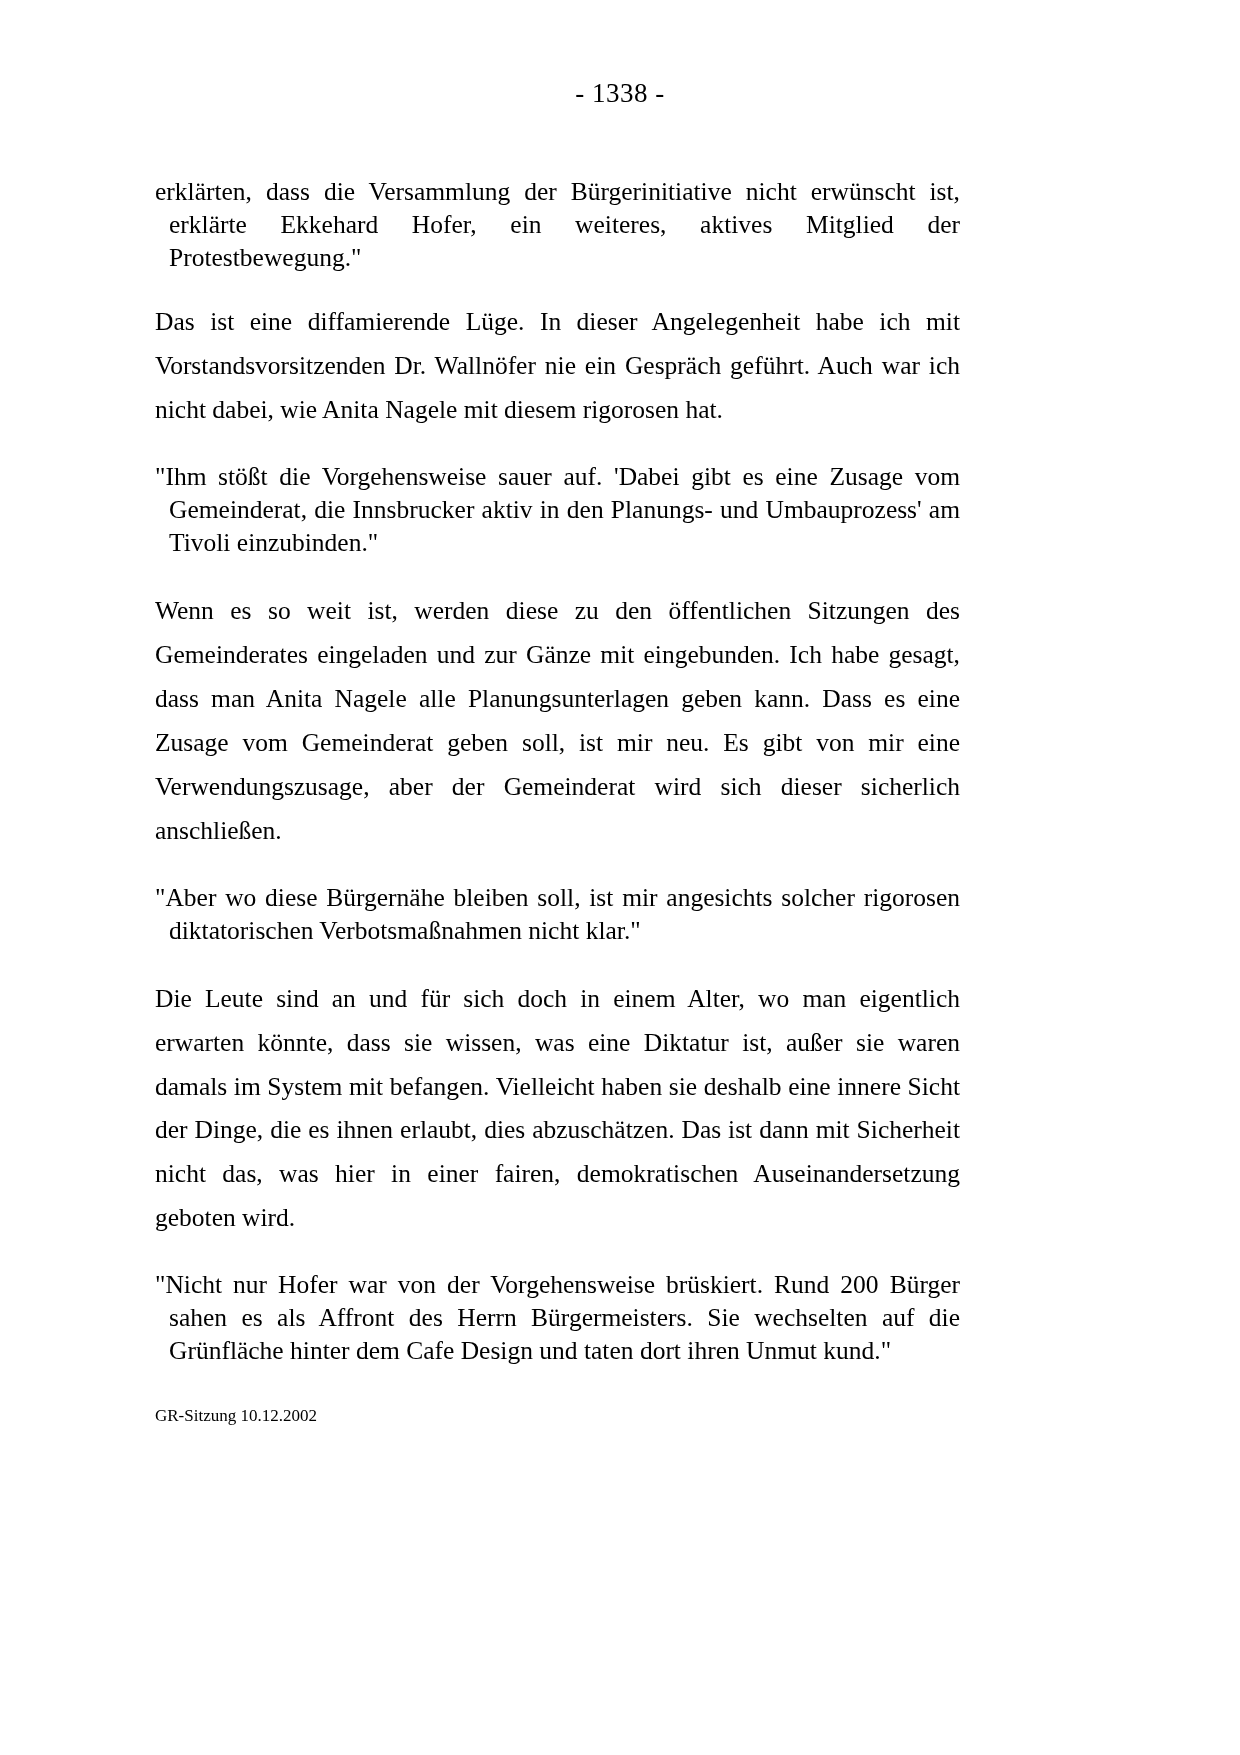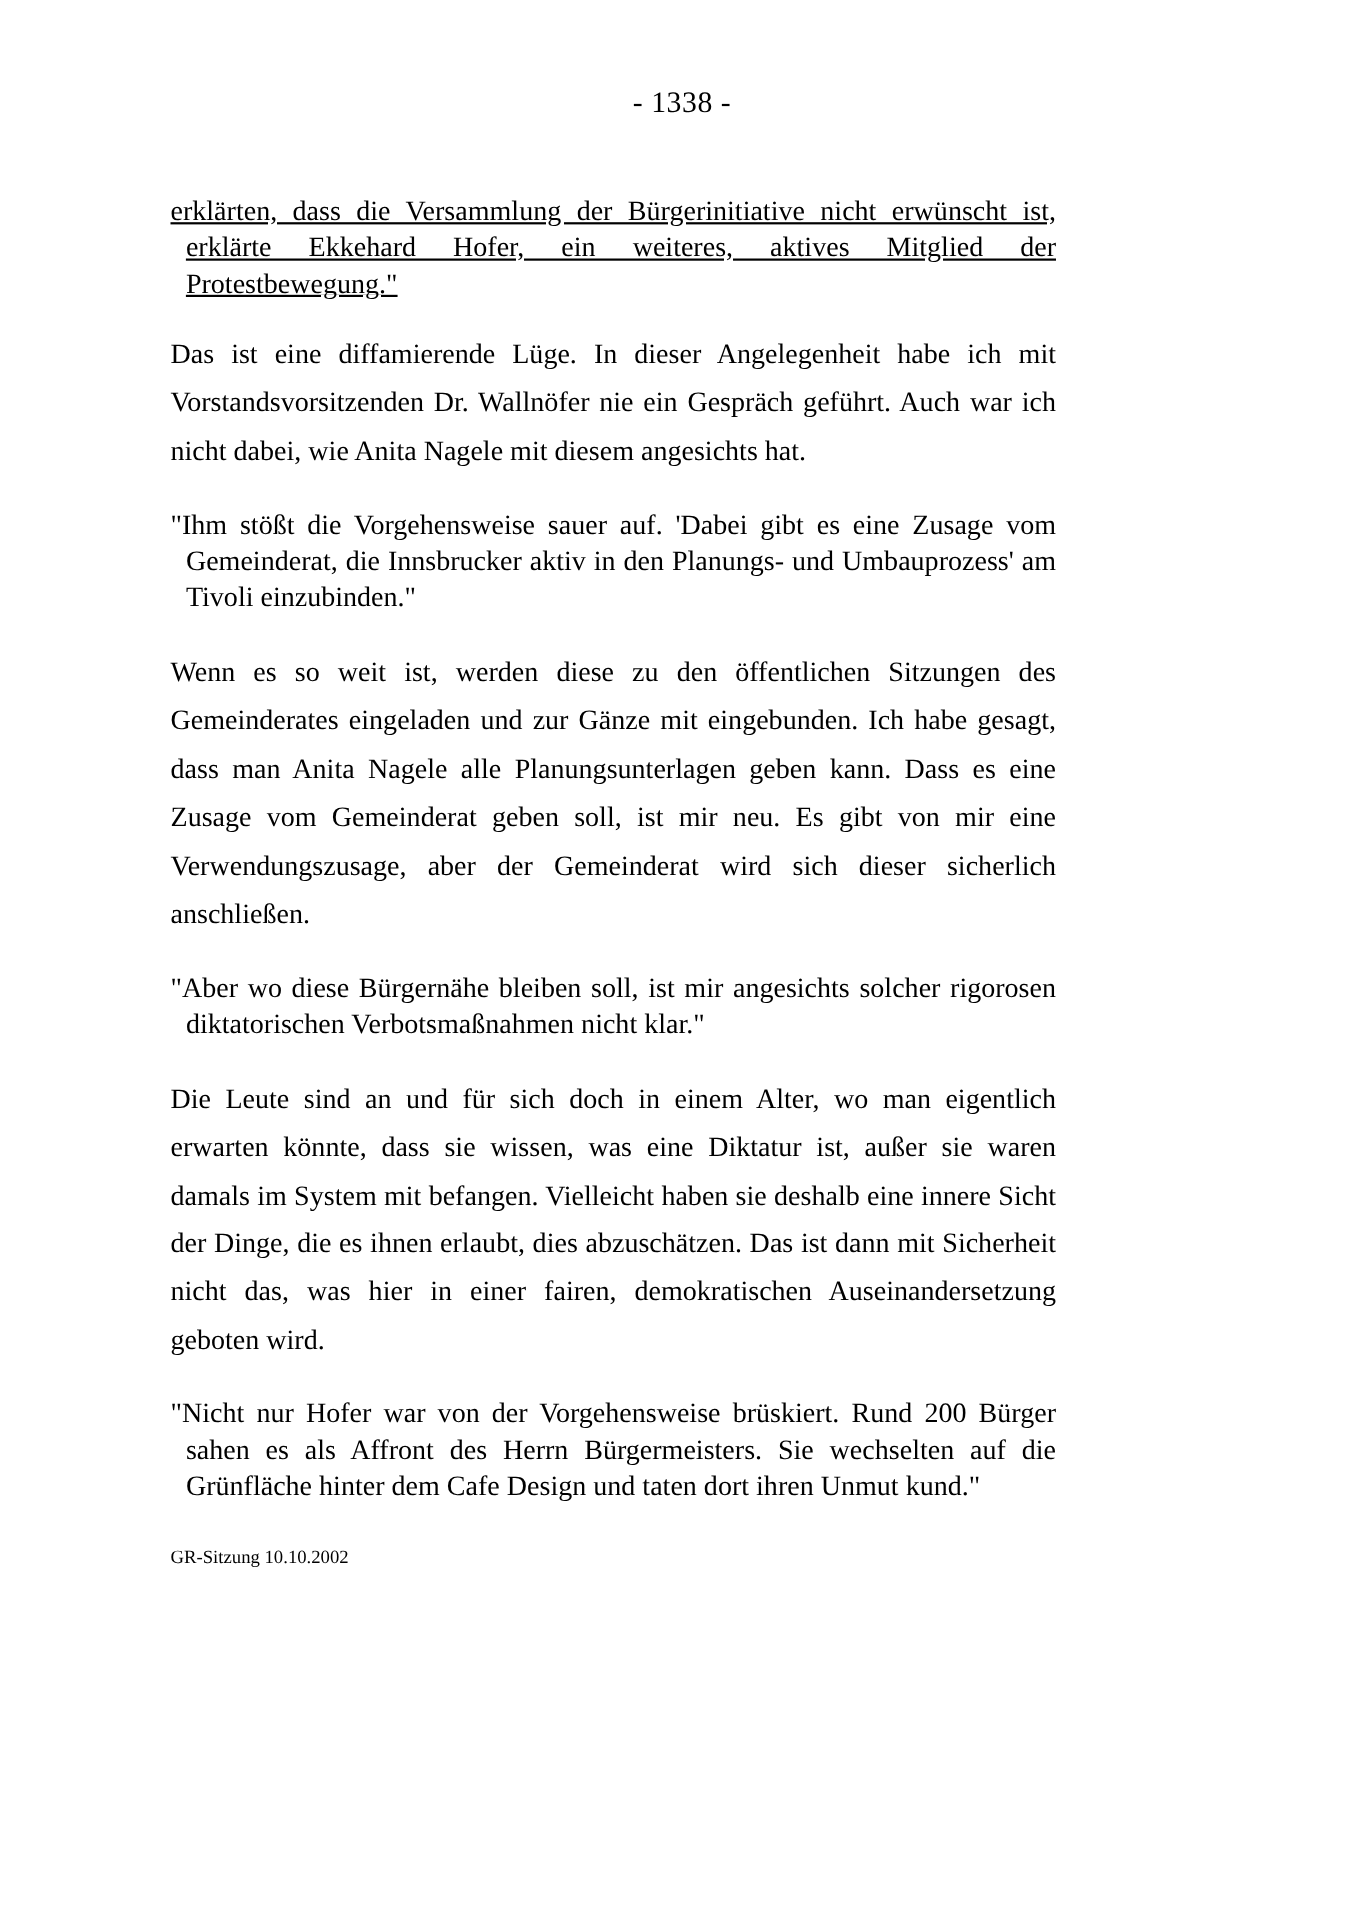--- a/index.html
+++ b/index.html
@@ -55,21 +55,20 @@
     text-indent: 0;
     margin-bottom: 30px;
   }
   .para.quote .inner {
     display: block;
     padding-left: 14px;
     text-indent: -14px;
   }
   .para.lead {
     line-height: 1.30;
-    text-decoration: underline;
   }
   .para.lead .inner {
     display: block;
     padding-left: 14px;
     text-indent: -14px;
   }
   .footer {
     position: absolute;
     left: 155px;
     top: 1406px;
@@ -83,36 +82,36 @@
 <div class="page">
 
   <div class="page-number">- 1338 -</div>
 
   <div class="content">
 
     <p class="para lead">
       <span class="inner">erklärten, dass die Versammlung der Bürgerinitiative nicht erwünscht ist, erklärte Ekkehard Hofer, ein weiteres, aktives Mitglied der Protestbewegung."</span>
     </p>
 
-    <p class="para body">Das ist eine diffamierende Lüge. In dieser Angelegenheit habe ich mit Vorstandsvorsitzenden Dr. Wallnöfer nie ein Gespräch geführt. Auch war ich nicht dabei, wie Anita Nagele mit diesem angesichts hat.</p>
+    <p class="para body">Das ist eine diffamierende Lüge. In dieser Angelegenheit habe ich mit Vorstandsvorsitzenden Dr. Wallnöfer nie ein Gespräch geführt. Auch war ich nicht dabei, wie Anita Nagele mit diesem rigorosen hat.</p>
 
     <p class="para quote">
       <span class="inner">"Ihm stößt die Vorgehensweise sauer auf. 'Dabei gibt es eine Zusage vom Gemeinderat, die Innsbrucker aktiv in den Planungs- und Umbauprozess' am Tivoli einzubinden."</span>
     </p>
 
     <p class="para body">Wenn es so weit ist, werden diese zu den öffentlichen Sitzungen des Gemeinderates eingeladen und zur Gänze mit eingebunden. Ich habe gesagt, dass man Anita Nagele alle Planungsunterlagen geben kann. Dass es eine Zusage vom Gemeinderat geben soll, ist mir neu. Es gibt von mir eine Verwendungszusage, aber der Gemeinderat wird sich dieser sicherlich anschließen.</p>
 
     <p class="para quote">
       <span class="inner">"Aber wo diese Bürgernähe bleiben soll, ist mir angesichts solcher rigorosen diktatorischen Verbotsmaßnahmen nicht klar."</span>
     </p>
 
     <p class="para body">Die Leute sind an und für sich doch in einem Alter, wo man eigentlich erwarten könnte, dass sie wissen, was eine Diktatur ist, außer sie waren damals im System mit befangen. Vielleicht haben sie deshalb eine innere Sicht der Dinge, die es ihnen erlaubt, dies abzuschätzen. Das ist dann mit Sicherheit nicht das, was hier in einer fairen, demokratischen Auseinandersetzung geboten wird.</p>
 
     <p class="para quote">
       <span class="inner">"Nicht nur Hofer war von der Vorgehensweise brüskiert. Rund 200 Bürger sahen es als Affront des Herrn Bürgermeisters. Sie wechselten auf die Grünfläche hinter dem Cafe Design und taten dort ihren Unmut kund."</span>
     </p>
 
 
   </div>
 
-  <div class="footer">GR-Sitzung 10.10.2002</div>
+  <div class="footer">GR-Sitzung 10.12.2002</div>
 
 </div>
 
 </body></html>

